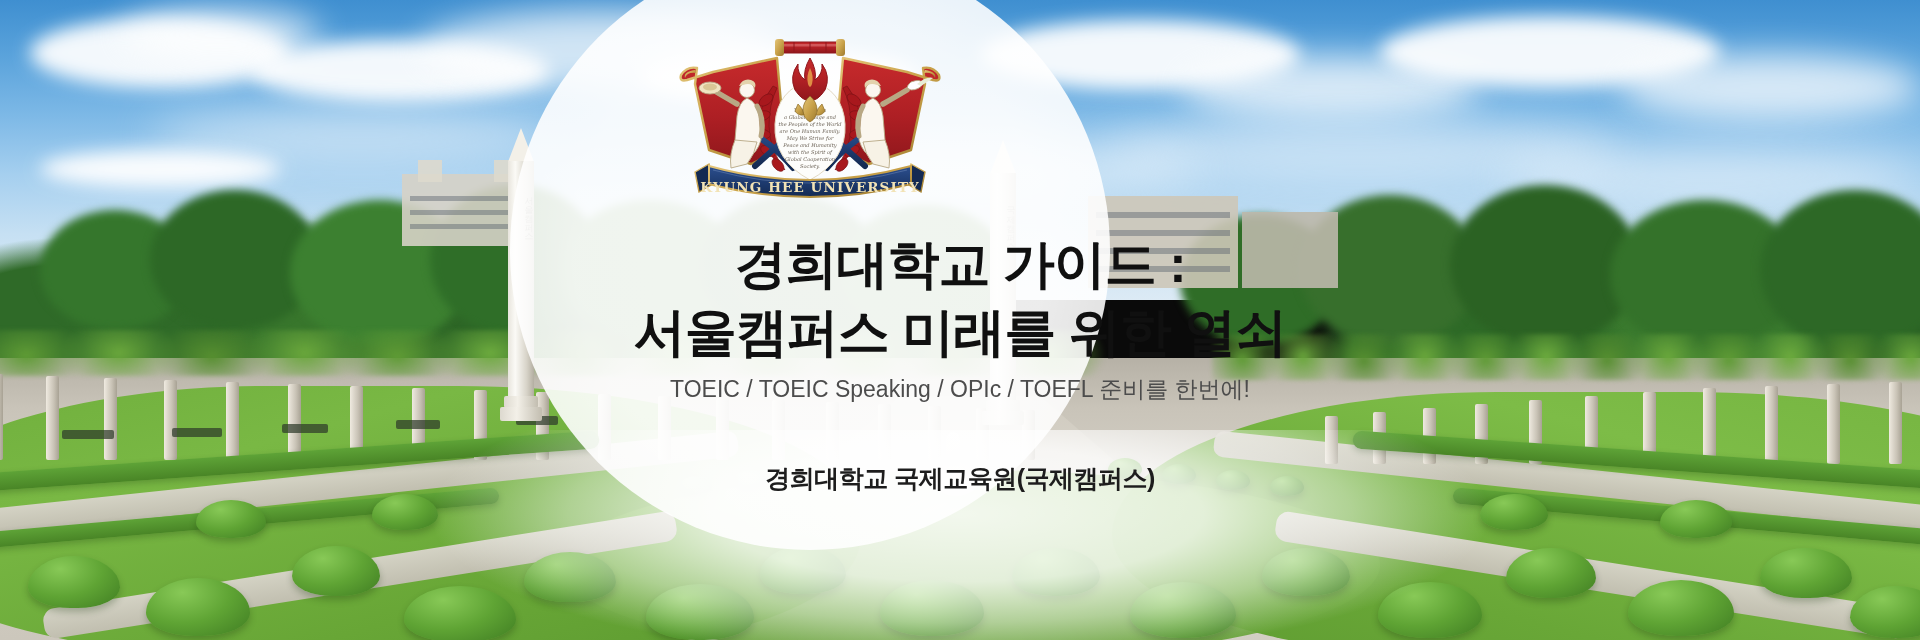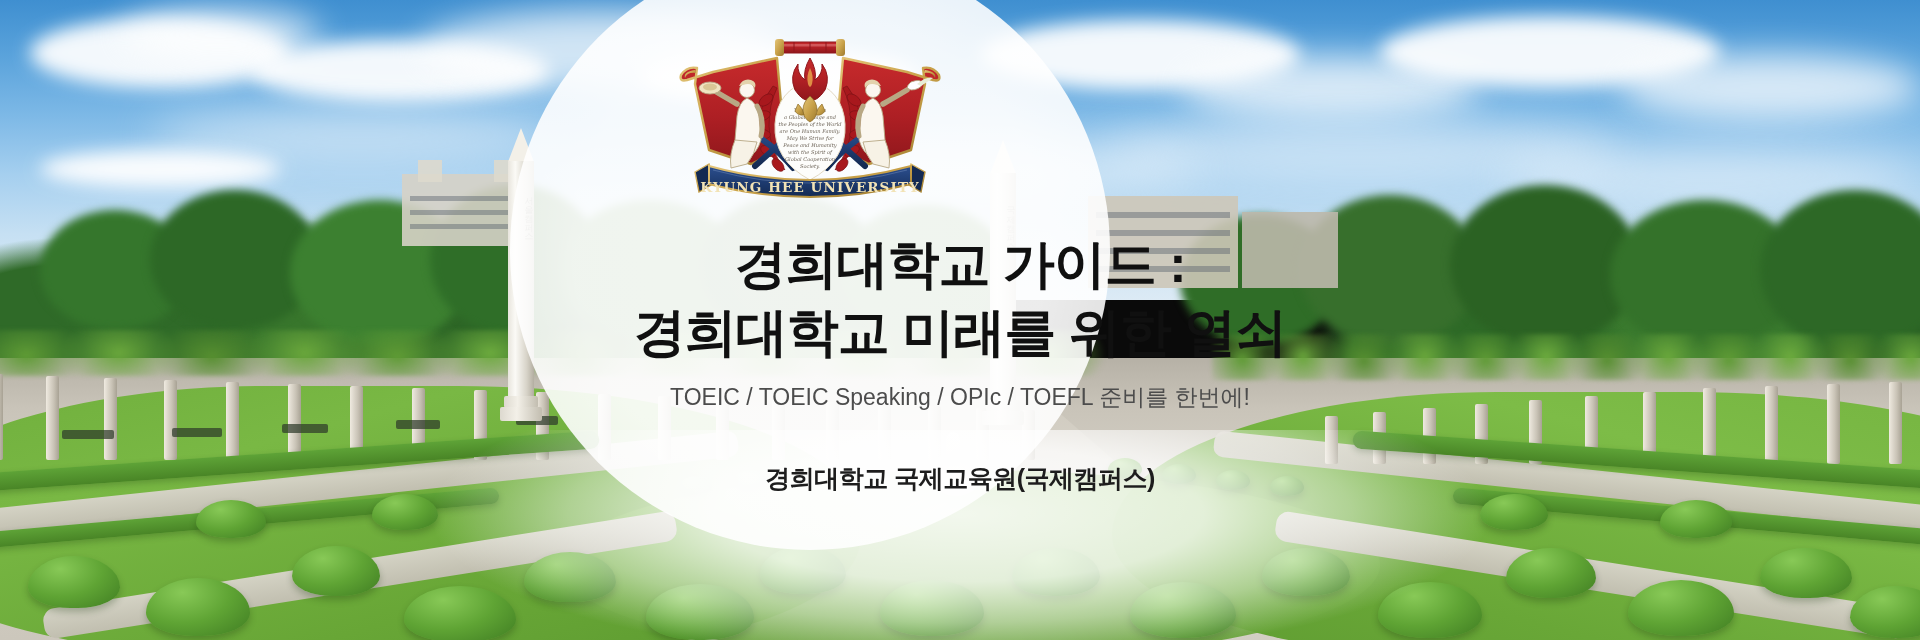--- a/index.html
+++ b/index.html
@@ -160,21 +160,21 @@
 
   
   .textBlock{position:absolute;left:0;top:0;width:1920px;text-align:center;}
   .titleLine{
     font-weight:bold;color:#101010;letter-spacing:-1px;white-space:nowrap;
     font-family:"Liberation Sans","DejaVu Sans",sans-serif;
   }
   .title1{position:absolute;top:234px;width:1920px;font-size:52px;line-height:60px;}
   .title2{position:absolute;top:302px;width:1920px;font-size:52px;line-height:60px;}
   .subtitle{
-    position:absolute;top:382px;width:1920px;font-size:23px;line-height:30px;
+    position:absolute;top:374px;width:1920px;font-size:23px;line-height:30px;
     color:#4c4c4c;font-weight:normal;white-space:nowrap;
   }
   .footer{
     position:absolute;top:462px;width:1920px;font-size:25px;line-height:32px;
     color:#1d1d1d;font-weight:bold;letter-spacing:-.5px;white-space:nowrap;
   }
 </style>
 </head>
 <body>
 
@@ -463,18 +463,18 @@
         <path d="M260,144 L246,136 L242,156 L256,164 Z" fill="#142a52" stroke="url(#gGold)" stroke-width="1.4"></path>
         <path d="M44,138 Q145,166 246,138 L246,156 Q145,182 44,156 Z" fill="url(#gNavy)" stroke="url(#gGold)" stroke-width="2"></path>
         <path d="M48,142 Q145,168 242,142" fill="none" stroke="#8ba4cf" stroke-width=".8" opacity=".45"></path>
       </g>
       <text x="145" y="164" text-anchor="middle" font-family="DejaVu Serif, serif" font-size="13.5" font-weight="bold" letter-spacing="1.1" fill="#f2e3b6">KYUNG HEE UNIVERSITY</text>
     </svg>
   </div>
 
   <div class="textBlock">
     <div class="titleLine title1">경희대학교 가이드 :</div>
-    <div class="titleLine title2">경희대학교 미래를 위한 열쇠</div>
+    <div class="titleLine title2">서울캠퍼스 미래를 위한 열쇠</div>
     <div class="subtitle">TOEIC / TOEIC Speaking / OPIc / TOEFL 준비를 한번에!</div>
     <div class="footer">경희대학교 국제교육원(국제캠퍼스)</div>
   </div>
 
 </div>
 
 </body></html>

